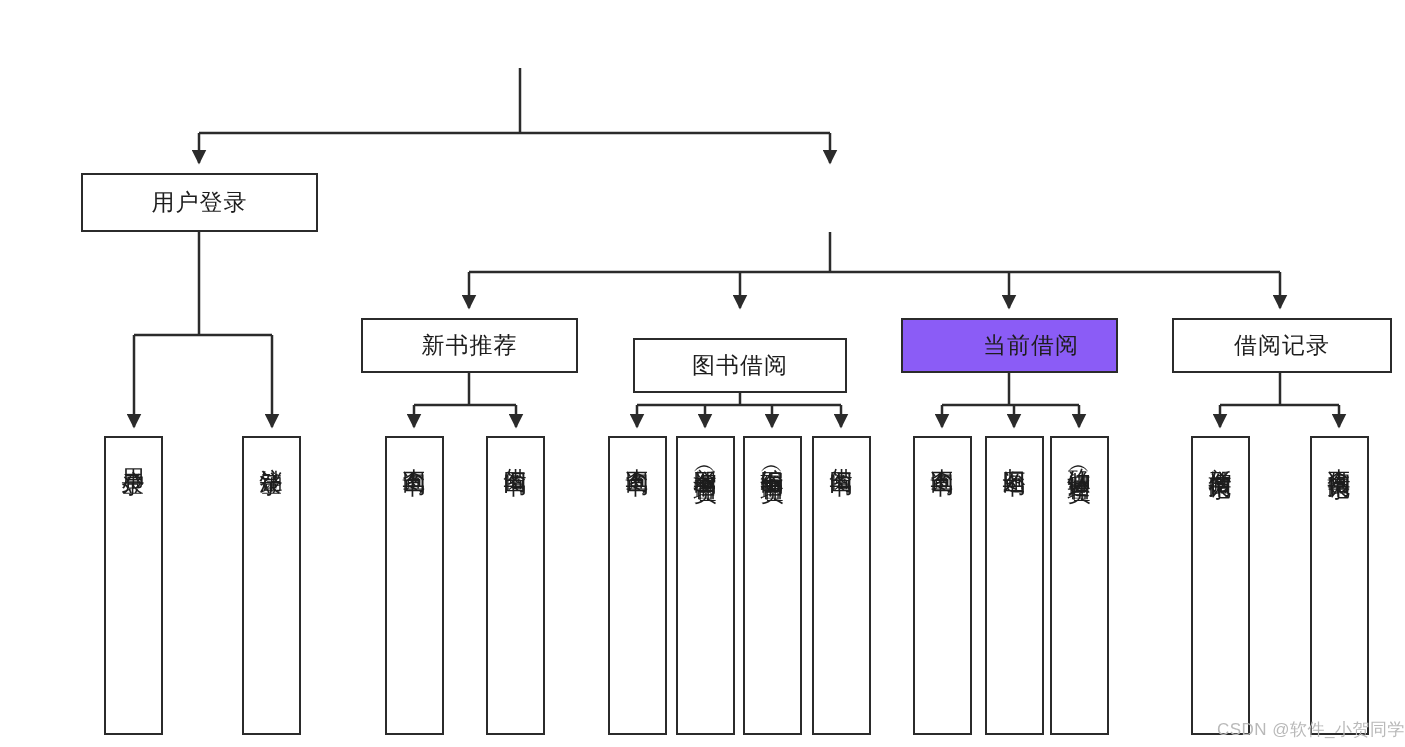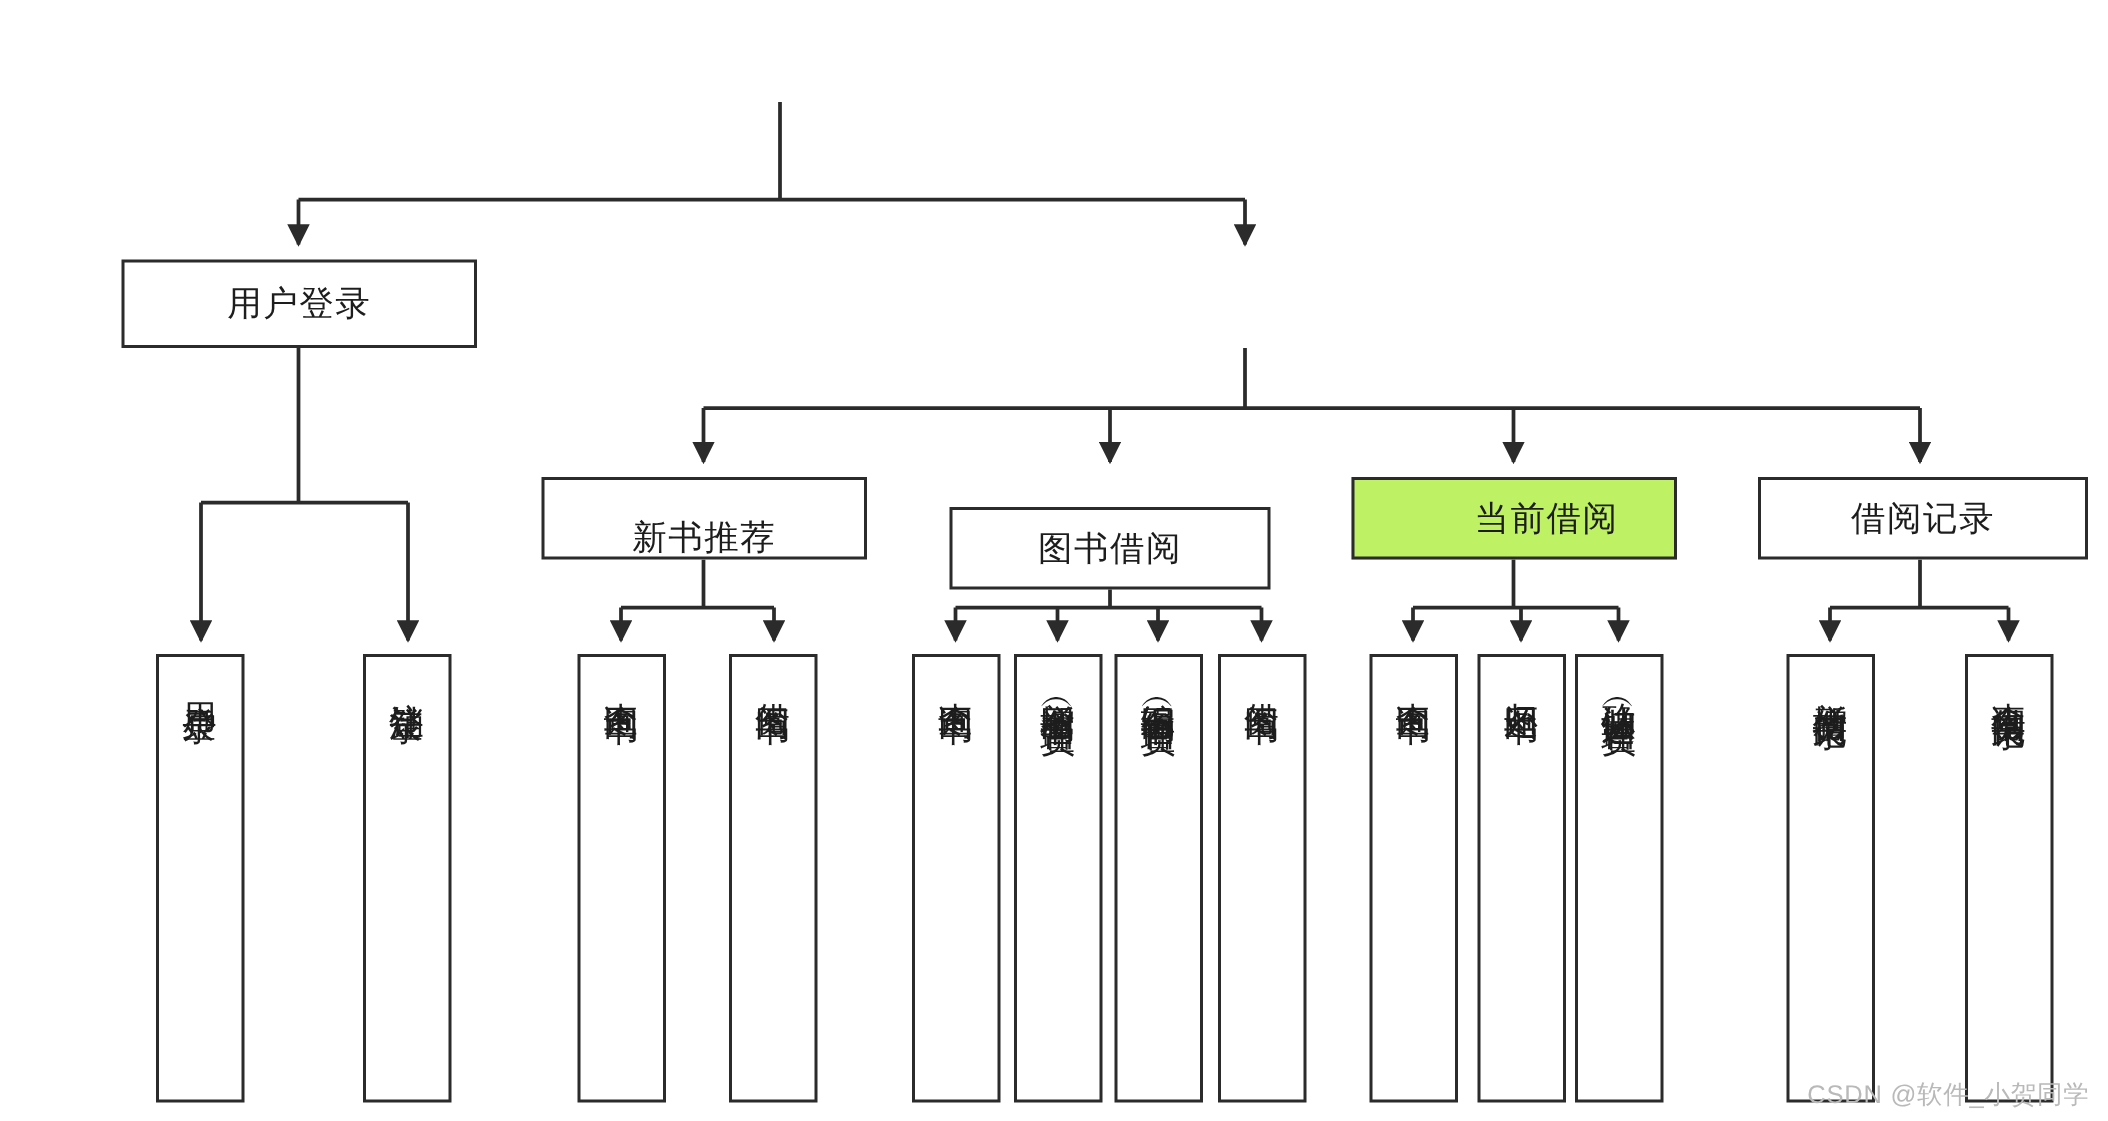--- a/index.html
+++ b/index.html
@@ -53,21 +53,21 @@
     text-orientation: upright;
     font-size: 23px;
     line-height: 1.22;
     letter-spacing: 2px;
     white-space: pre-line;
     text-align: left;
     margin: 0 auto;
   }
   #watermark {
     position: absolute;
-    right: 12px;
+    right: 0;
     bottom: 6px;
     font-size: 17px;
     color: #b9b9b9;
     letter-spacing: 0.5px;
     z-index: 5;
     white-space: nowrap;
   }
 </style>
 </head>
 <body>
@@ -122,27 +122,27 @@
       <path d="M 1220 405 L 1220 427" marker-end="url(#arrow)"></path>
       <path d="M 1339 405 L 1339 427" marker-end="url(#arrow)"></path>
     </g>
   </svg>
 
 
   <div class="node" id="node-l2-0" style="left: 81px; top: 173px; width: 237px; height: 59px; border-color: rgb(43, 43, 43); background: rgb(255, 255, 255);">
     <span class="label" style="color: rgb(29, 29, 29);">用户登录</span>
   </div>
 
-  <div class="node" id="node-l3-0" style="left: 361px; top: 318px; width: 217px; height: 55px; border-color: rgb(43, 43, 43); background: rgb(255, 255, 255); align-items: flex-end;">
+  <div class="node" id="node-l3-0" style="left: 361px; top: 318px; width: 217px; height: 55px; border-color: rgb(43, 43, 43); background: rgb(255, 255, 255);">
     <span class="label" style="color: rgb(29, 29, 29);">新书推荐</span>
   </div>
   <div class="node" id="node-l3-1" style="left: 633px; top: 318px; width: 214px; height: 55px; border-color: rgb(43, 43, 43); background: rgb(255, 255, 255); margin-top: 20px;">
     <span class="label" style="color: rgb(29, 29, 29);">图书借阅</span>
   </div>
-  <div class="node" id="node-l3-2" style="left: 901px; top: 318px; width: 217px; height: 55px; border-color: rgb(43, 43, 43); background: #bef264; padding-left: 43px;">
+  <div class="node" id="node-l3-2" style="left: 901px; top: 318px; width: 217px; height: 55px; border-color: rgb(43, 43, 43); background: #8b5cf6; padding-left: 43px;">
     <span class="label" style="color: rgb(29, 29, 29);">当前借阅</span>
   </div>
   <div class="node" id="node-l3-3" style="left: 1172px; top: 318px; width: 220px; height: 55px; border-color: rgb(43, 43, 43); background: rgb(255, 255, 255);">
     <span class="label" style="color: rgb(29, 29, 29);">借阅记录</span>
   </div>
 
   <div class="node vertical" id="node-leaf-0" style="left: 104px; top: 436px; width: 59px; height: 299px; border-color: rgb(43, 43, 43); background: rgb(255, 255, 255);">
     <span class="label" style="color: rgb(29, 29, 29);">用户登录</span>
   </div>
   <div class="node vertical" id="node-leaf-1" style="left: 242px; top: 436px; width: 59px; height: 299px; border-color: rgb(43, 43, 43); background: rgb(255, 255, 255);">

